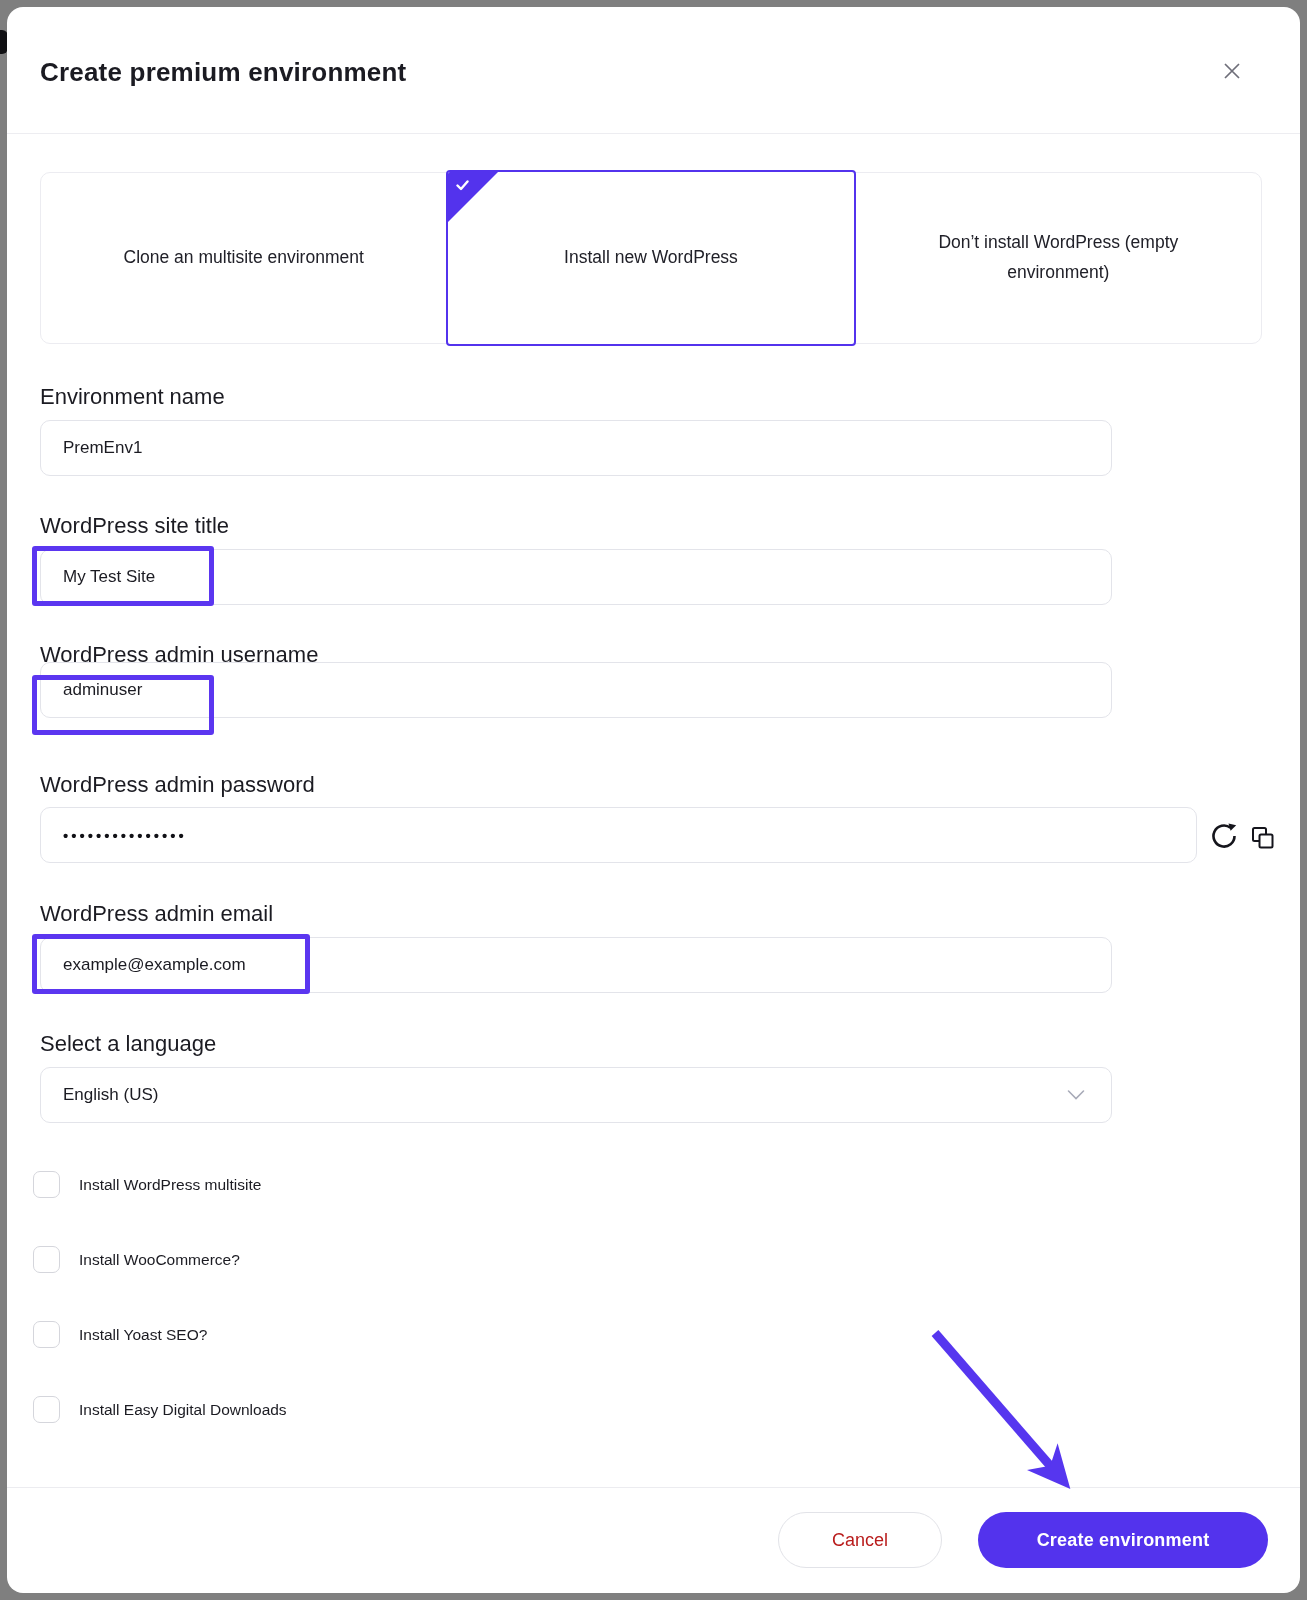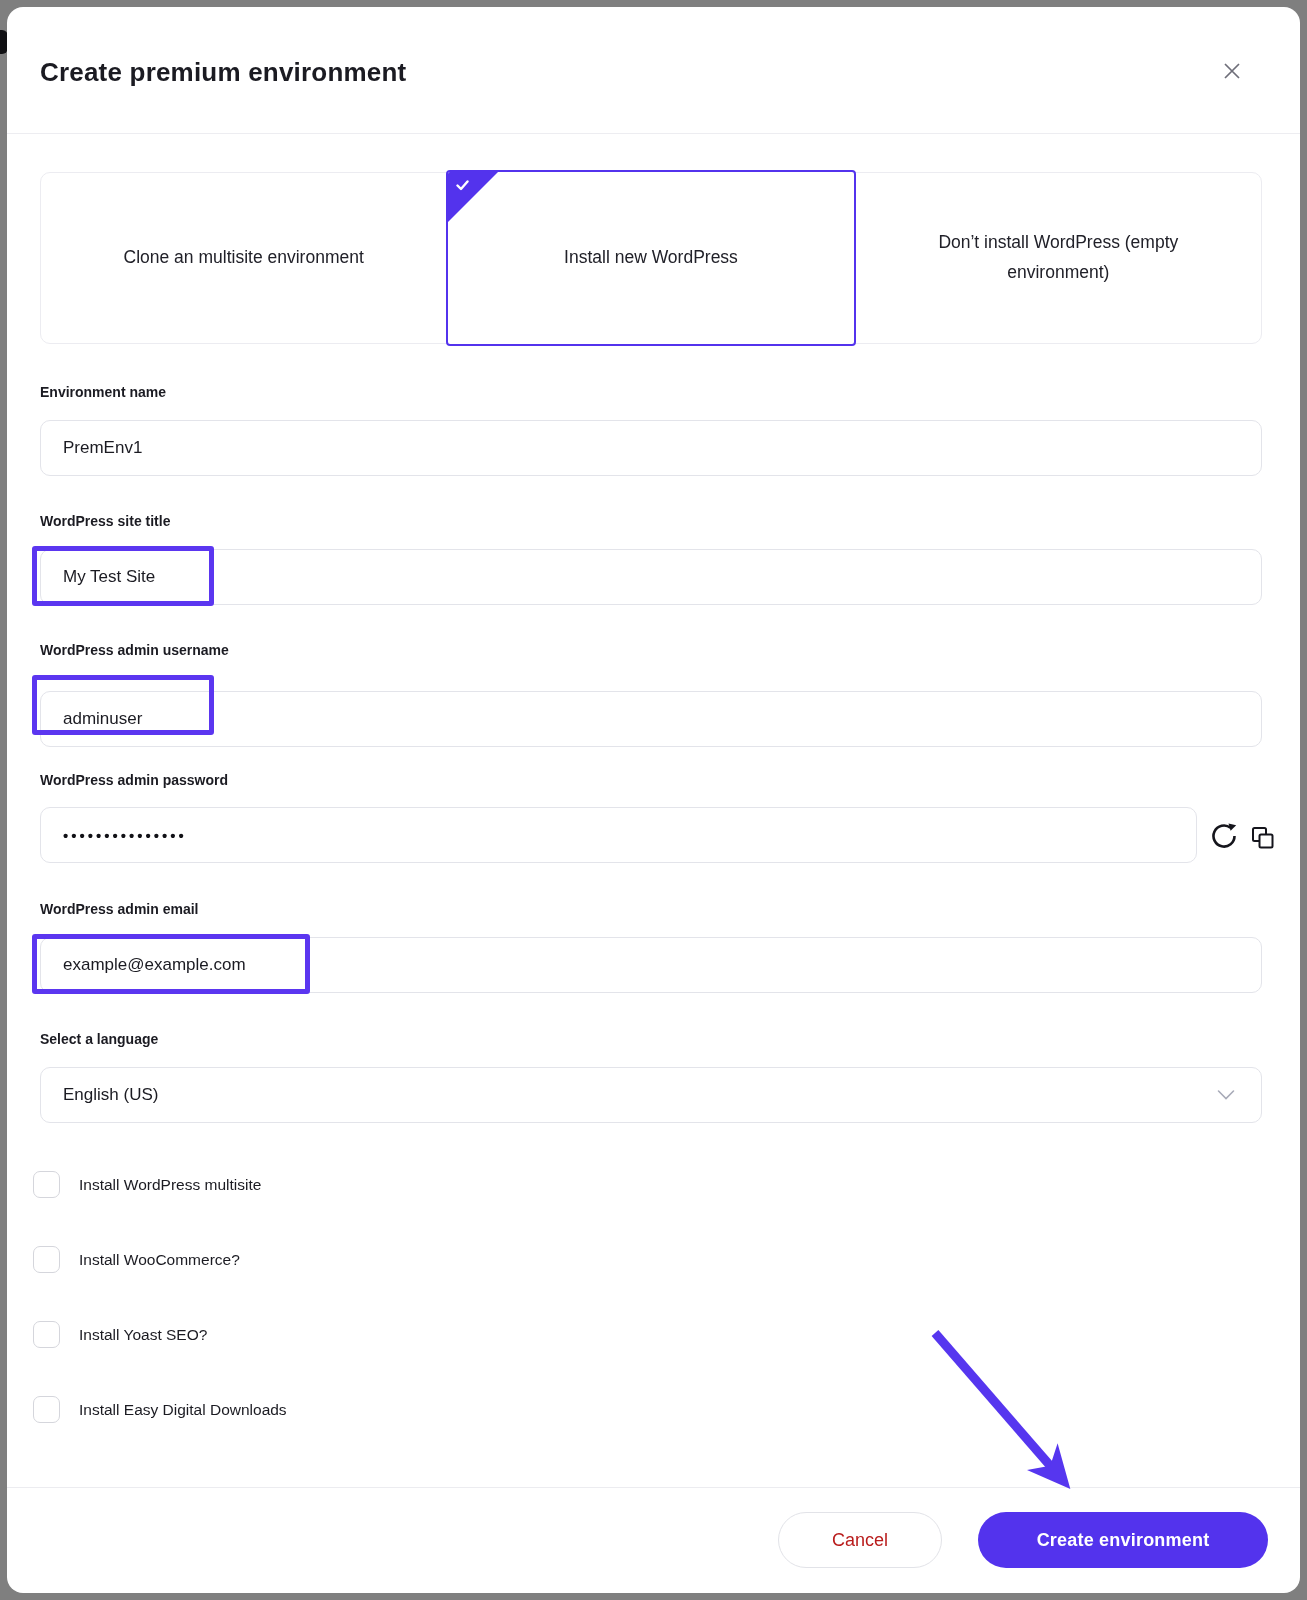--- a/index.html
+++ b/index.html
@@ -35,23 +35,23 @@
   .tab.selected{
     position:relative;margin:-3px 0;border:2px solid #5333ed;border-radius:4px;
     background:#fff;z-index:2;overflow:hidden;
   }
   .tab-corner{
     position:absolute;top:0;left:0;width:0;height:0;
     border-top:50px solid #5333ed;border-right:50px solid transparent;
   }
   .tab-corner-check{position:absolute;top:8px;left:8px;}
   
-  .field-label{position:absolute;left:33px;font-size:14px;font-weight:700;color:#1b1b22;}
+  .field-label{position:absolute;left:33px;font-size:22px;font-weight:400;color:#1b1b22;}
   .text-input{
-    position:absolute;left:33px;width:1222px;height:56px;box-sizing:border-box;
+    position:absolute;left:33px;width:1072px;height:56px;box-sizing:border-box;
     border:1.5px solid #e3e4ea;border-radius:10px;background:#fff;
     display:flex;align-items:center;padding:0 22px;font-size:17px;color:#1b1b22;
   }
   .text-input.short{width:1157px;}
   .pw-dots{font-size:15px;letter-spacing:3px;font-weight:700;color:#111116;}
   .icon-btn{position:absolute;cursor:pointer;display:flex;align-items:center;justify-content:center;}
   .chevron{position:absolute;right:26px;top:50%;transform:translateY(-50%);}
   
   .annotation-box{
     position:absolute;border:5px solid #5b36f0;border-radius:3px;
@@ -111,21 +111,21 @@
     <span>PremEnv1</span>
   </div>
 
   <div class="field-label" style="top:506px;">WordPress site title</div>
   <div class="text-input" style="top:542px;">
     <span>My Test Site</span>
   </div>
   <div class="annotation-box" style="left:25px;top:539px;width:172px;height:50px;"></div>
 
   <div class="field-label" style="top:635px;">WordPress admin username</div>
-  <div class="text-input" style="top:684px;">
+  <div class="text-input" style="top:655px;">
     <span>adminuser</span>
   </div>
   <div class="annotation-box" style="left:25px;top:668px;width:172px;height:50px;"></div>
 
   <div class="field-label" style="top:765px;">WordPress admin password</div>
   <div class="text-input short" style="top:800px;">
     <span class="pw-dots">•••••••••••••••</span>
   </div>
   <div class="icon-btn" style="left:1201px;top:813px;width:32px;height:32px;">
     <svg width="30" height="30" viewBox="0 0 30 30">

